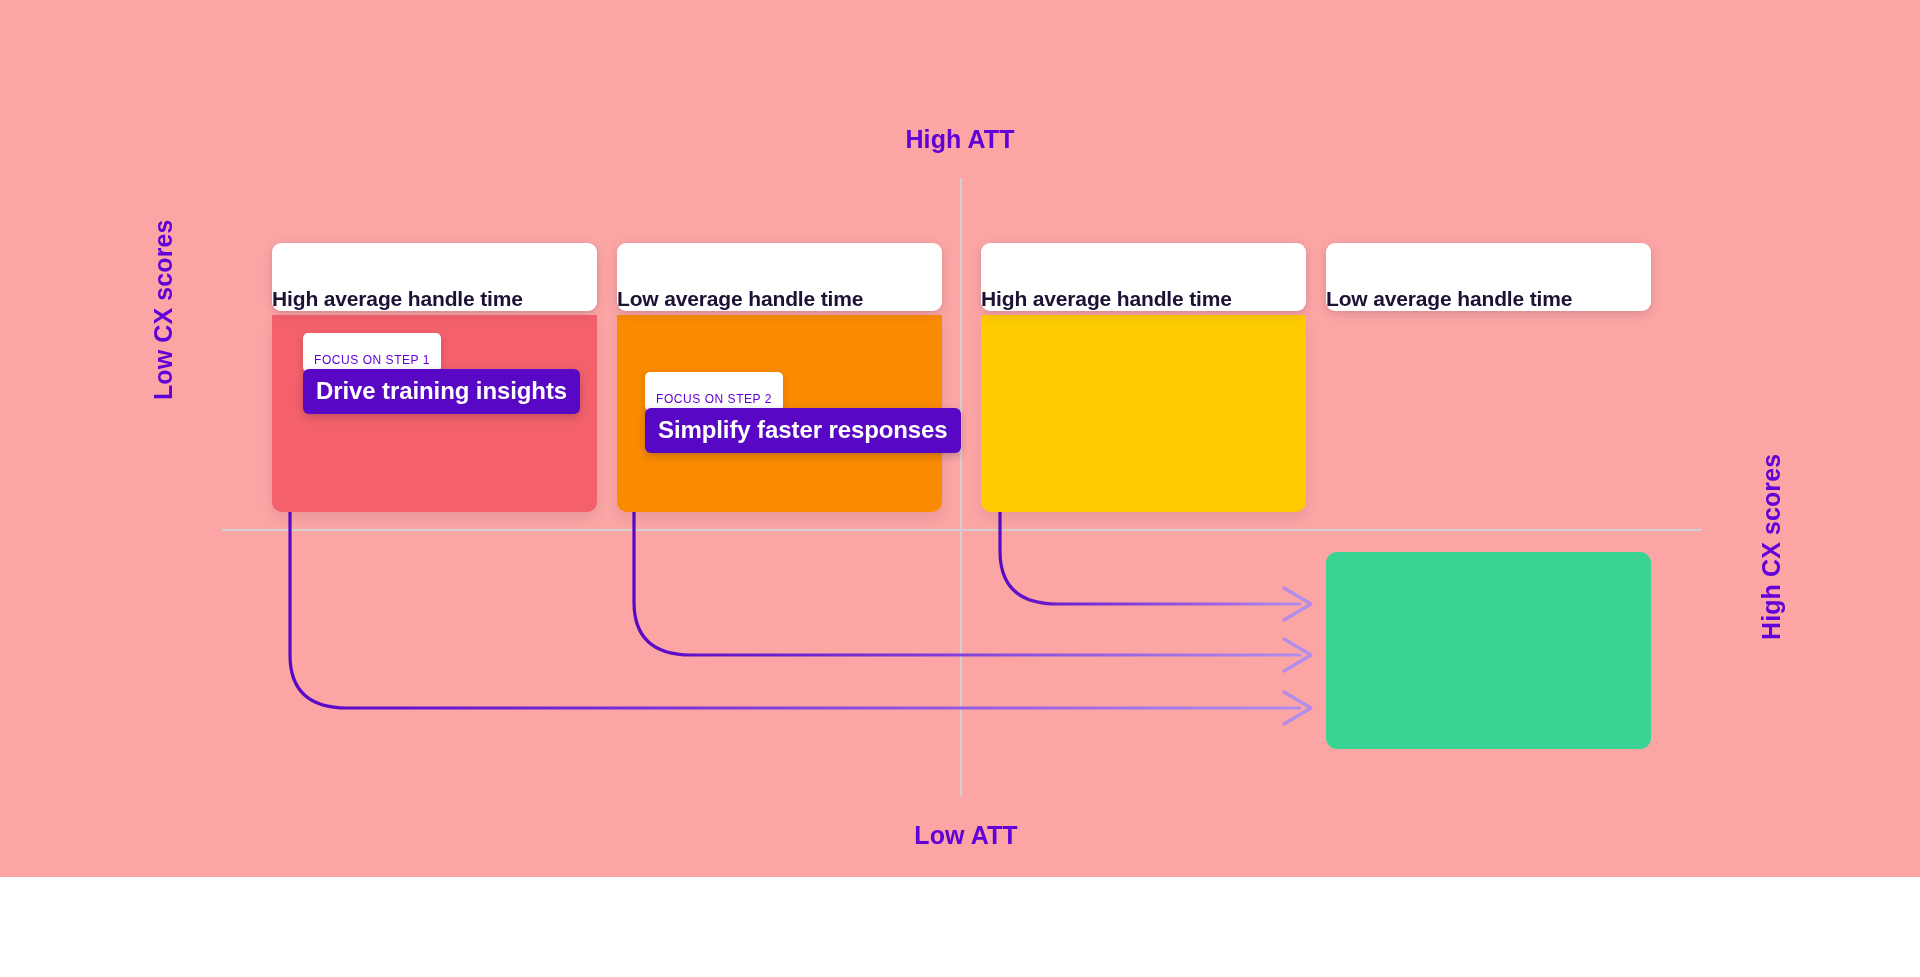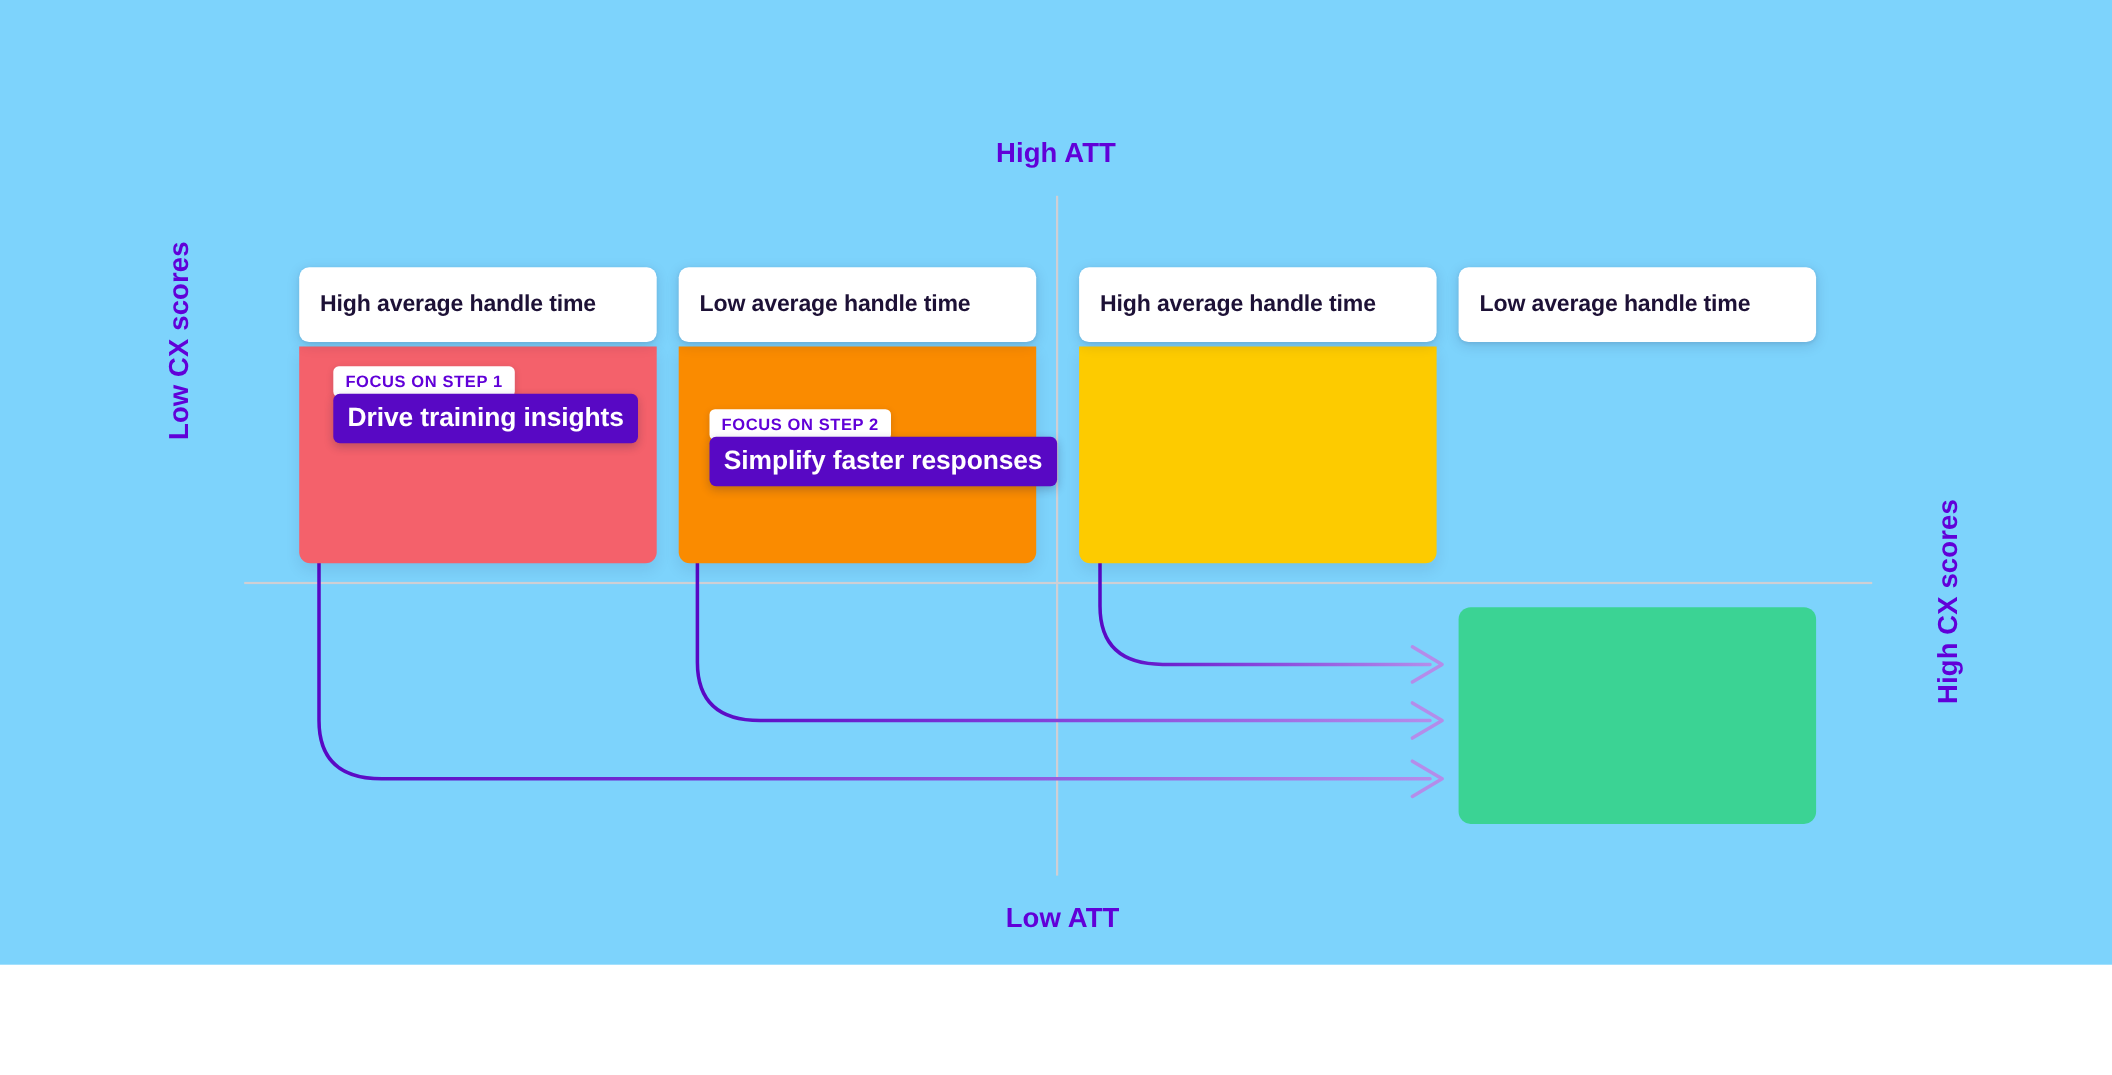--- a/index.html
+++ b/index.html
@@ -2,21 +2,21 @@
 <html><head>
 <meta charset="utf-8">
 <style>
   * { box-sizing: border-box; margin: 0; padding: 0; }
   html, body {
     width: 1920px; height: 977px;
     background: #ffffff;
     font-family: "Liberation Sans", sans-serif;
     overflow: hidden;
   }
-  #stage { position: relative; width: 1920px; height: 877px; background: #7dd3fc; }
+  #stage { position: relative; width: 1920px; height: 877px; background: #fca5a5; }
 
   
   .axis-v {
     position: absolute; left: 960px; top: 178px;
     width: 1.6px; height: 618px;
     background: #cfcfd4;
   }
   .axis-h {
     position: absolute; left: 222px; top: 529px;
     width: 1480px; height: 1.6px;
@@ -50,22 +50,21 @@
   .col-1 { left: 272px; }
   .col-2 { left: 617px; }
   .col-3 { left: 981px; }
   .col-4 { left: 1326px; }
 
   .col-head {
     height: 68px;
     background: #ffffff;
     border-radius: 9px;
     box-shadow: 0 3px 12px rgba(26,20,60,.13), 0 1px 3px rgba(26,20,60,.07);
-    display: flex; align-items: center;
-    padding-left: 19px;
+    display: flex; align-items: flex-end;
     position: relative; z-index: 3;
   }
   .col-head span {
     font-size: 21px;
     font-weight: 700;
     color: #1d1136;
     letter-spacing: -.15px;
     white-space: nowrap;
   }
   .col-block {
@@ -86,24 +85,24 @@
 
   
   .flow { position: absolute; left: 0; top: 0; width: 1920px; height: 977px; }
 
   
   .chip-group { position: absolute; z-index: 6; }
   .chip-kicker {
     display: inline-block;
     background: #ffffff;
     color: #6100D8;
-    font-size: 15px;
-    font-weight: 700;
+    font-size: 12px;
+    font-weight: 400;
     letter-spacing: .55px;
-    padding: 6px 11px 5px 11px;
+    padding: 20px 11px 5px 11px;
     border-radius: 5px;
     box-shadow: 0 2px 7px rgba(26,20,60,.17);
     white-space: nowrap;
   }
   .chip-main {
     display: inline-block;
     background: #5808C4;
     color: #ffffff;
     font-size: 24px;
     font-weight: 700;

